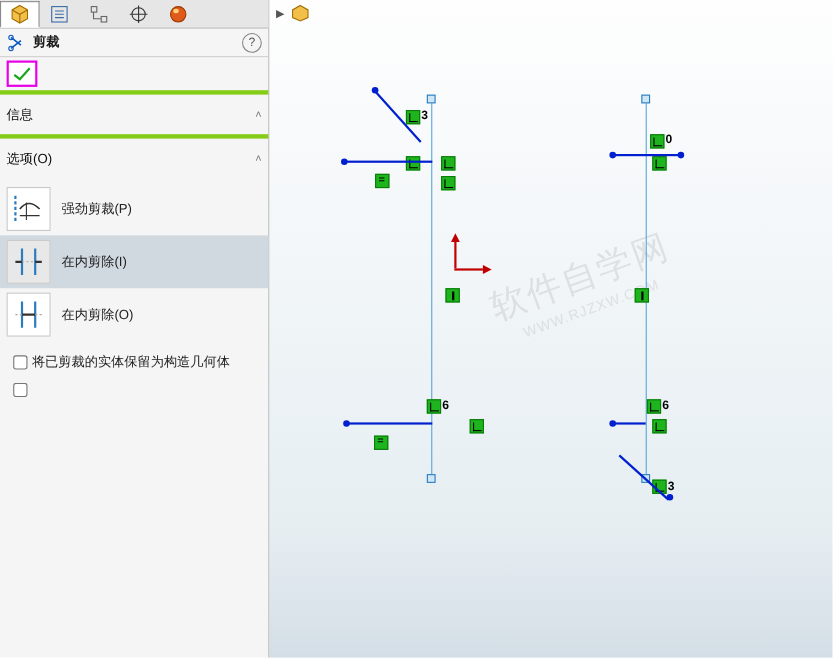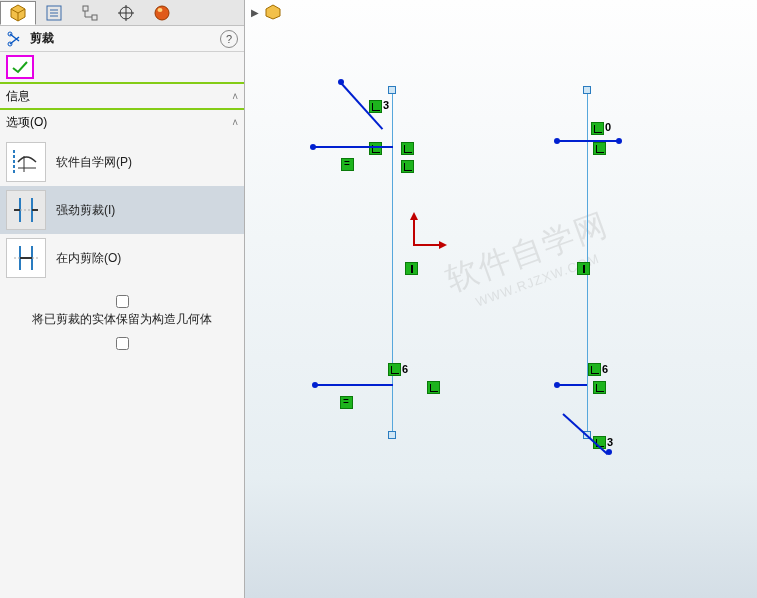--- a/index.html
+++ b/index.html
@@ -8,30 +8,30 @@
   .panel { width: 245px; height: 100%; border-right: 1px solid #b0b0b0; background: #f5f5f5; display: flex; flex-direction: column; }
   .tabstrip { height: 26px; background: #e6e6e6; display: flex; align-items: center; border-bottom: 1px solid #c0c0c0; }
   .tabstrip .tab { width: 36px; height: 24px; display: flex; align-items: center; justify-content: center; border: 1px solid transparent; margin-top: 1px; }
   .tabstrip .tab.active { background: #fff; border: 1px solid #8a8a8a; border-bottom: 1px solid #fff; }
   .titlebar { height: 26px; display: flex; align-items: center; padding: 0 6px; border-bottom: 1px solid #d0d0d0; }
   .titlebar .scissor { width: 20px; display: flex; justify-content: center; }
   .titlebar .txt { font-size: 12px; font-weight: bold; color: #1a1a1a; margin-left: 4px; flex: 1; }
   .titlebar .help { width: 18px; height: 18px; border: 1px solid #888; border-radius: 50%; font-size: 11px; display: flex; align-items: center; justify-content: center; color: #555; }
   .confirmrow { height: 30px; display: flex; align-items: center; padding-left: 6px; }
   .confirmbox { width: 28px; height: 24px; border: 2px solid #e600e6; display: flex; align-items: center; justify-content: center; background: #fff; }
-  .section-head { height: 26px; display: flex; align-items: center; padding: 0 6px; font-size: 12px; color: #0a0a0a; border-top: 2px solid #84cc16; }
+  .section-head { height: 40px; display: flex; align-items: center; padding: 0 6px; font-size: 12px; color: #0a0a0a; border-top: 4px solid #84cc16; }
   .section-head .chev { margin-left: auto; color: #777; font-size: 10px; }
   .info-body { margin: 0 4px 4px 4px; padding: 4px 6px; background: #feff9c; font-size: 12px; line-height: 1.35; color: #000; }
   .opt-list { padding: 4px 0; }
   .opt { height: 48px; display: flex; align-items: center; padding: 2px 6px; font-size: 12px; color: #222; }
   .opt.sel { background: #d0d8e0; }
   .opt .ico { width: 40px; height: 40px; border: 1px solid #c8c8c8; background: #fff; margin-right: 10px; display: flex; align-items: center; justify-content: center; }
   .opt.sel .ico { background: #e8e8e8; }
   .checks { padding: 6px 8px; font-size: 12px; color: #222; }
-  .checks label { display: flex; align-items: center; margin-bottom: 6px; flex-direction: column; }
+  .checks label { display: flex; align-items: center; margin-bottom: 6px; }
   .checks input { margin-right: 4px; }
   .viewport { flex: 1; position: relative; background: linear-gradient(#fefefe,#e6eef2 80%,#d4dee6); }
   .crumb { position: absolute; top: 4px; left: 6px; display: flex; align-items: center; font-size: 11px; color: #333; }
   .crumb .arrow { color: #555; margin-right: 6px; font-size: 10px; }
   .watermark { position: absolute; left: 200px; top: 230px; transform: rotate(-20deg); color: rgba(150,150,150,.22); font-size: 32px; letter-spacing: 2px; pointer-events: none; }
   .watermark small { display: block; font-size: 13px; letter-spacing: 1px; text-align: center; }
   .sketch { position: absolute; inset: 0; }
   .vline { position: absolute; width: 1px; background: #56a7dc; }
   .endcap { position: absolute; width: 8px; height: 8px; border: 1px solid #2a7cc0; background: #cfe6f5; transform: translate(-4px,-4px); }
   .glyph { position: absolute; width: 13px; height: 13px; background: #1db41d; border: 1px solid #0a7a0a; }
@@ -127,33 +127,33 @@
     <div class="opt-list">
       <div class="opt">
         <span class="ico">
           <svg width="32" height="32">
               <line x1="4" y1="4" x2="4" y2="28" stroke="#2a7cc0" stroke-width="2" stroke-dasharray="3,2"></line>
               <path d="M8 16 Q16 6 26 16" fill="none" stroke="#333" stroke-width="1.5"></path>
               <line x1="14" y1="10" x2="14" y2="26" stroke="#333"></line>
               <line x1="8" y1="22" x2="26" y2="22" stroke="#333"></line>
             </svg>
         </span>
-        <span>软件自学网(P)</span>
+        <span>强劲剪裁(P)</span>
       </div>
       <div class="opt sel">
         <span class="ico">
           <svg width="32" height="32">
               <line x1="10" y1="4" x2="10" y2="28" stroke="#2a7cc0" stroke-width="2"></line>
               <line x1="22" y1="4" x2="22" y2="28" stroke="#2a7cc0" stroke-width="2"></line>
               <line x1="4" y1="16" x2="10" y2="16" stroke="#333" stroke-width="2"></line>
               <line x1="22" y1="16" x2="28" y2="16" stroke="#333" stroke-width="2"></line>
               <line x1="10" y1="16" x2="22" y2="16" stroke="#aaa" stroke-dasharray="2,2"></line>
             </svg>
         </span>
-        <span>强劲剪裁(I)</span>
+        <span>在内剪除(I)</span>
       </div>
       <div class="opt">
         <span class="ico">
           <svg width="32" height="32">
               <line x1="10" y1="4" x2="10" y2="28" stroke="#2a7cc0" stroke-width="2"></line>
               <line x1="22" y1="4" x2="22" y2="28" stroke="#2a7cc0" stroke-width="2"></line>
               <line x1="10" y1="16" x2="22" y2="16" stroke="#333" stroke-width="2"></line>
               <line x1="4" y1="16" x2="10" y2="16" stroke="#aaa" stroke-dasharray="2,2"></line>
               <line x1="22" y1="16" x2="28" y2="16" stroke="#aaa" stroke-dasharray="2,2"></line>
             </svg>

